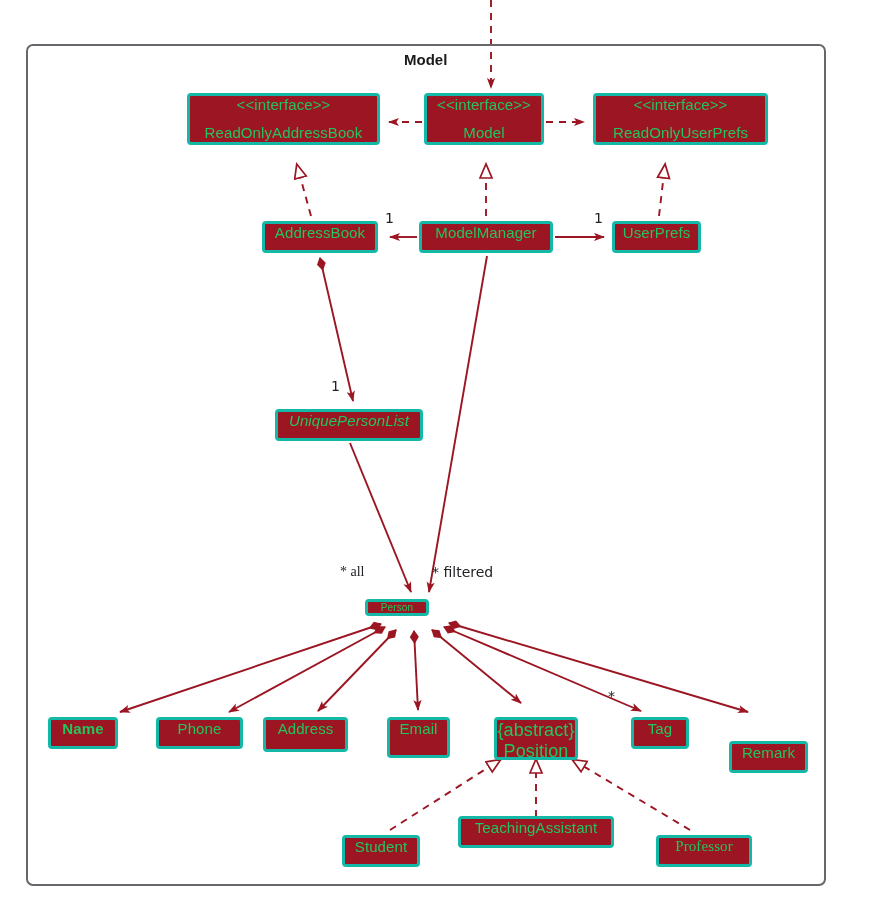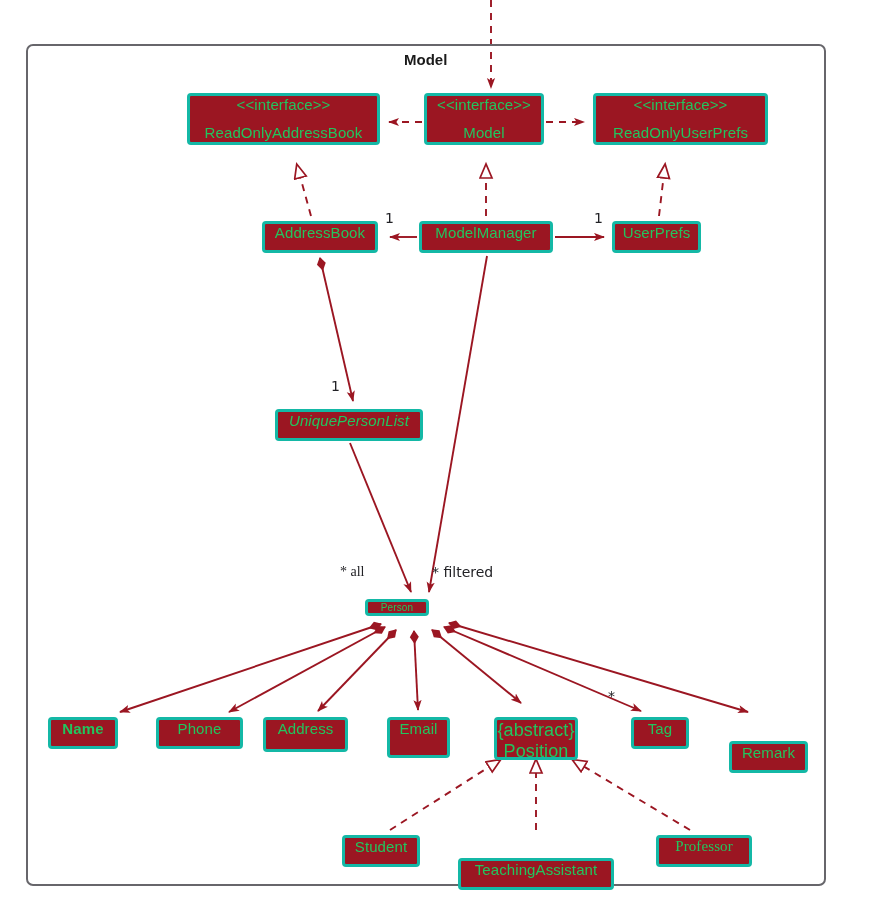--- a/index.html
+++ b/index.html
@@ -198,21 +198,21 @@
   </div>
 
   <div class="node" style="left:729px; top:717px; width:79px; height:32px;margin-top:24px;">
     <span class="line2">Remark</span>
   </div>
 
   <div class="node" style="left:342px; top:835px; width:78px; height:32px;">
     <span class="line2">Student</span>
   </div>
 
-  <div class="node" style="left:458px; top:858px; width:156px; height:32px;">
+  <div class="node" style="left:458px; top:816px; width:156px; height:32px;">
     <span class="line2">TeachingAssistant</span>
   </div>
 
   <div class="node" style="left:656px; top:835px; width:96px; height:32px;font-family:Liberation Serif, serif;">
     <span class="line2">Professor</span>
   </div>
 
   <div class="edge-label" style="left:385px; top:210px;">1</div>
   <div class="edge-label" style="left:594px; top:210px;">1</div>
   <div class="edge-label" style="left:331px; top:378px;">1</div>

